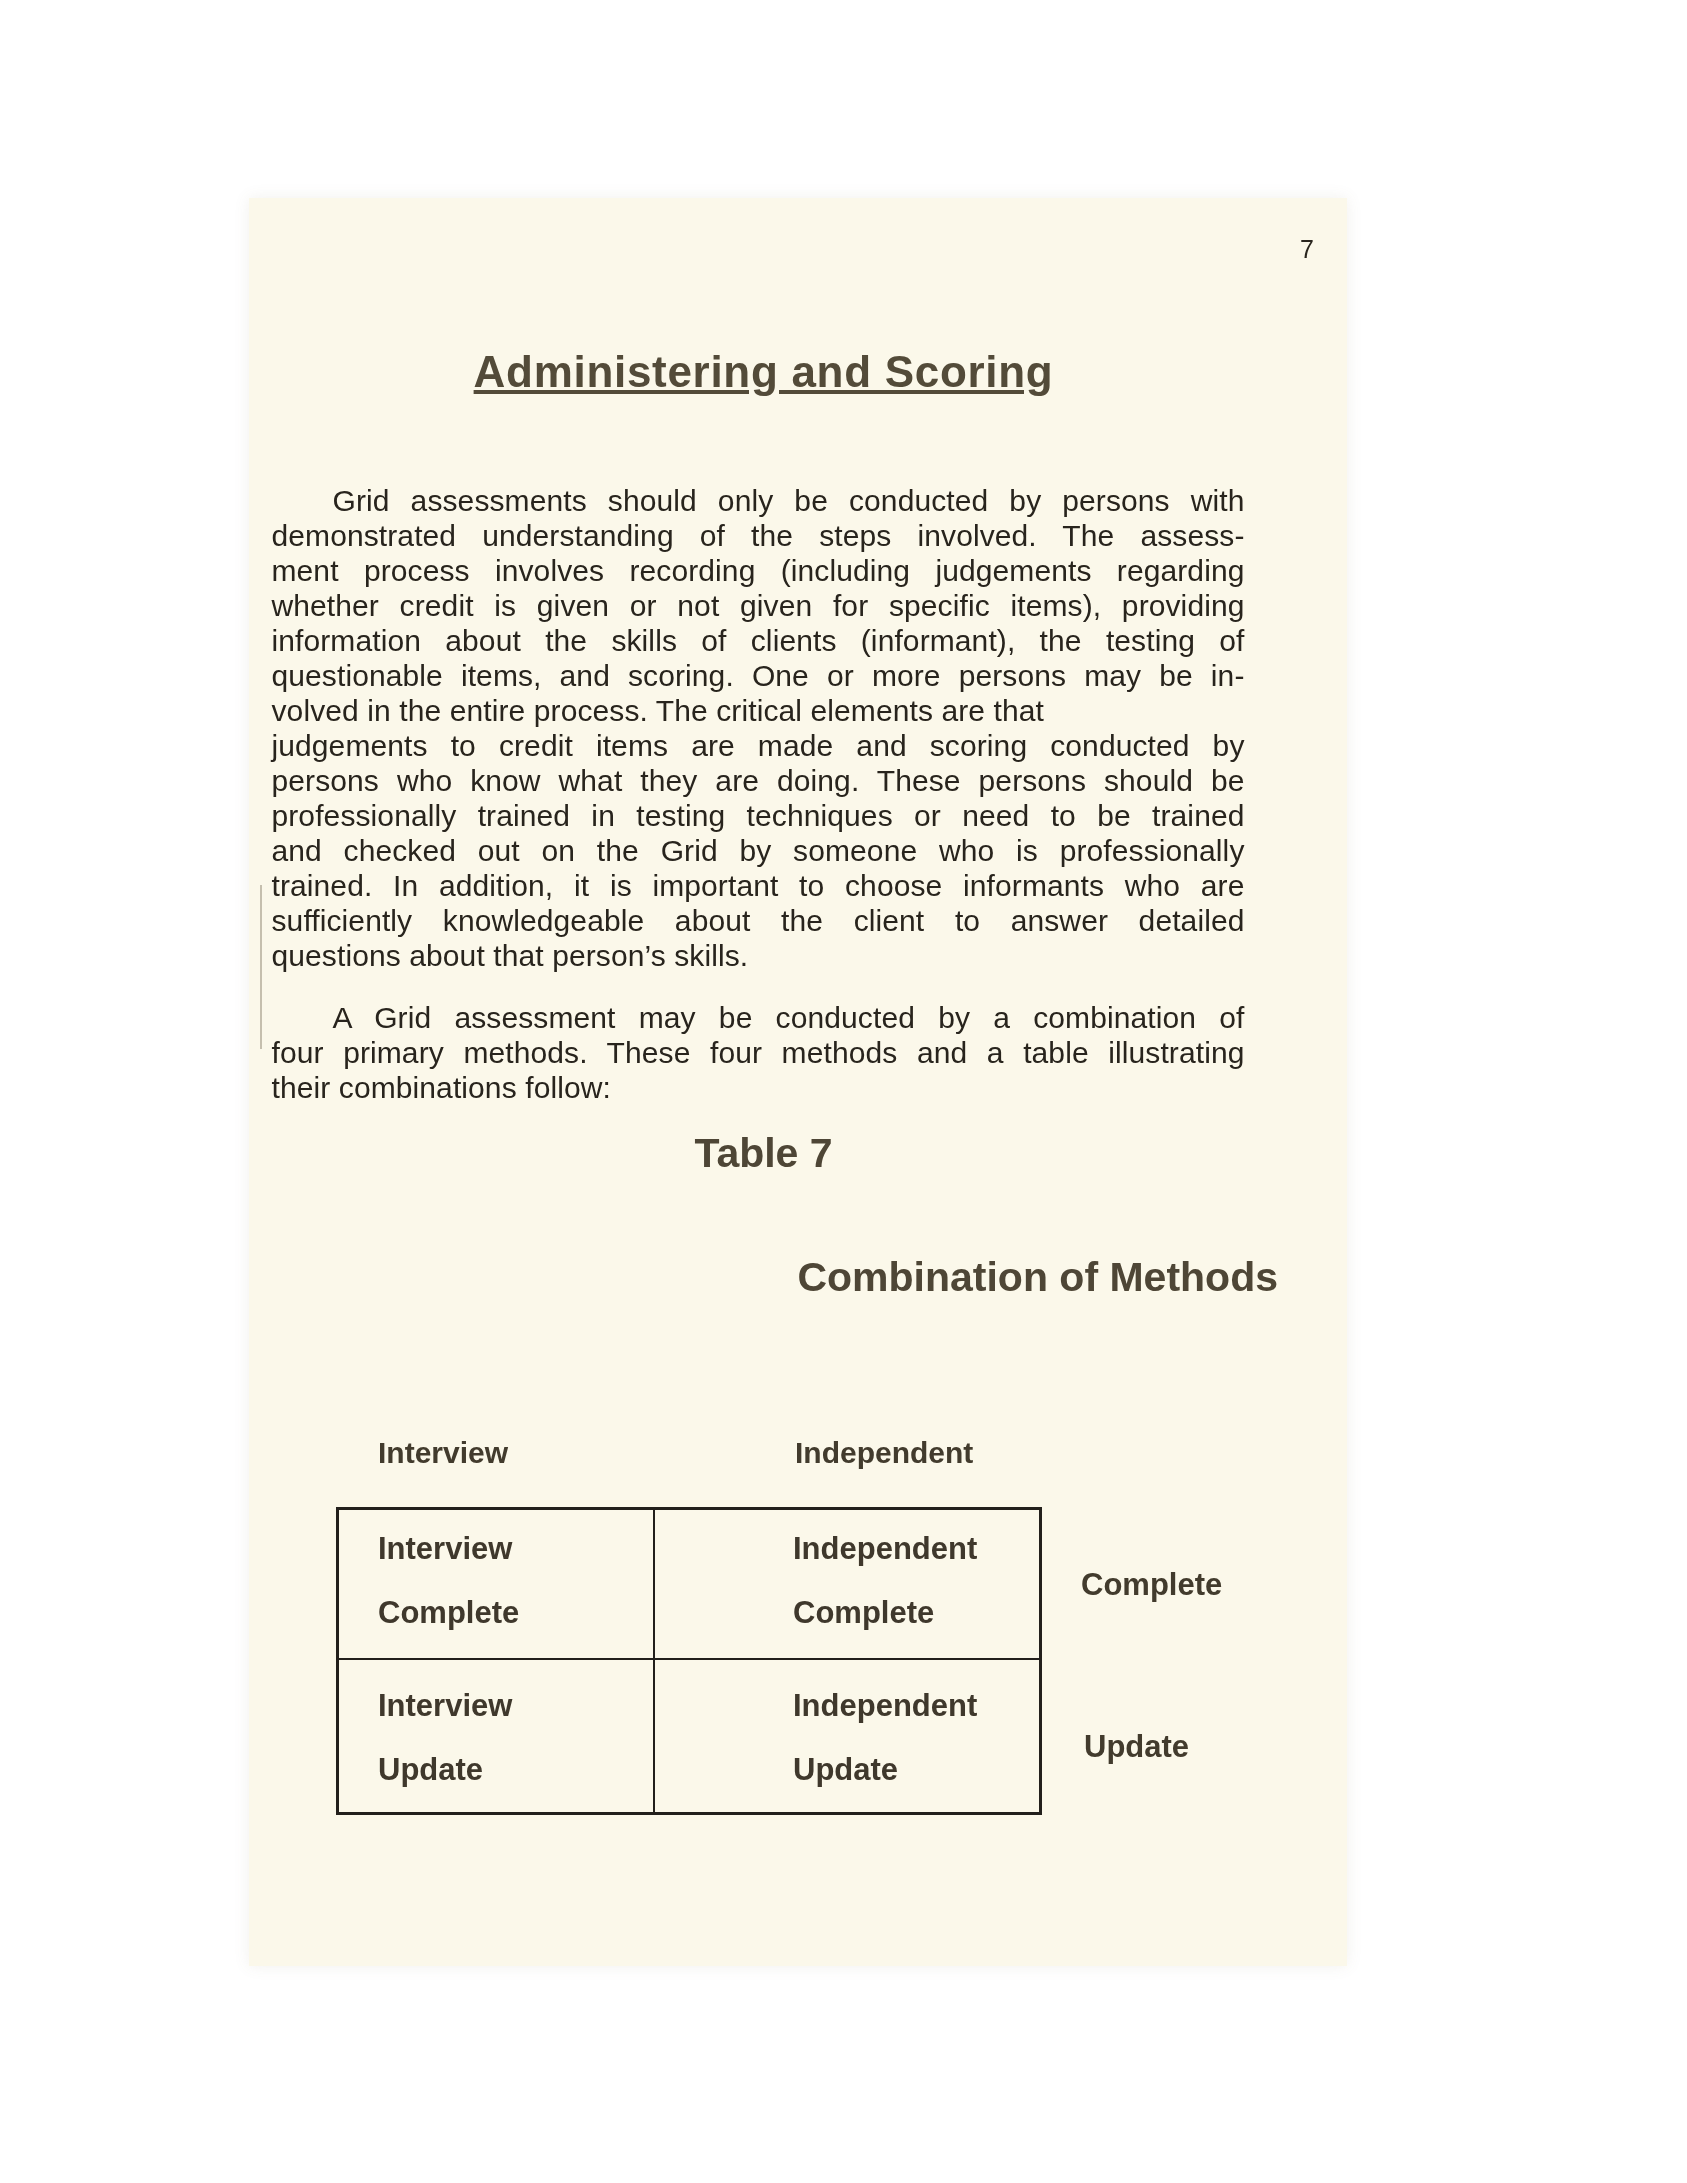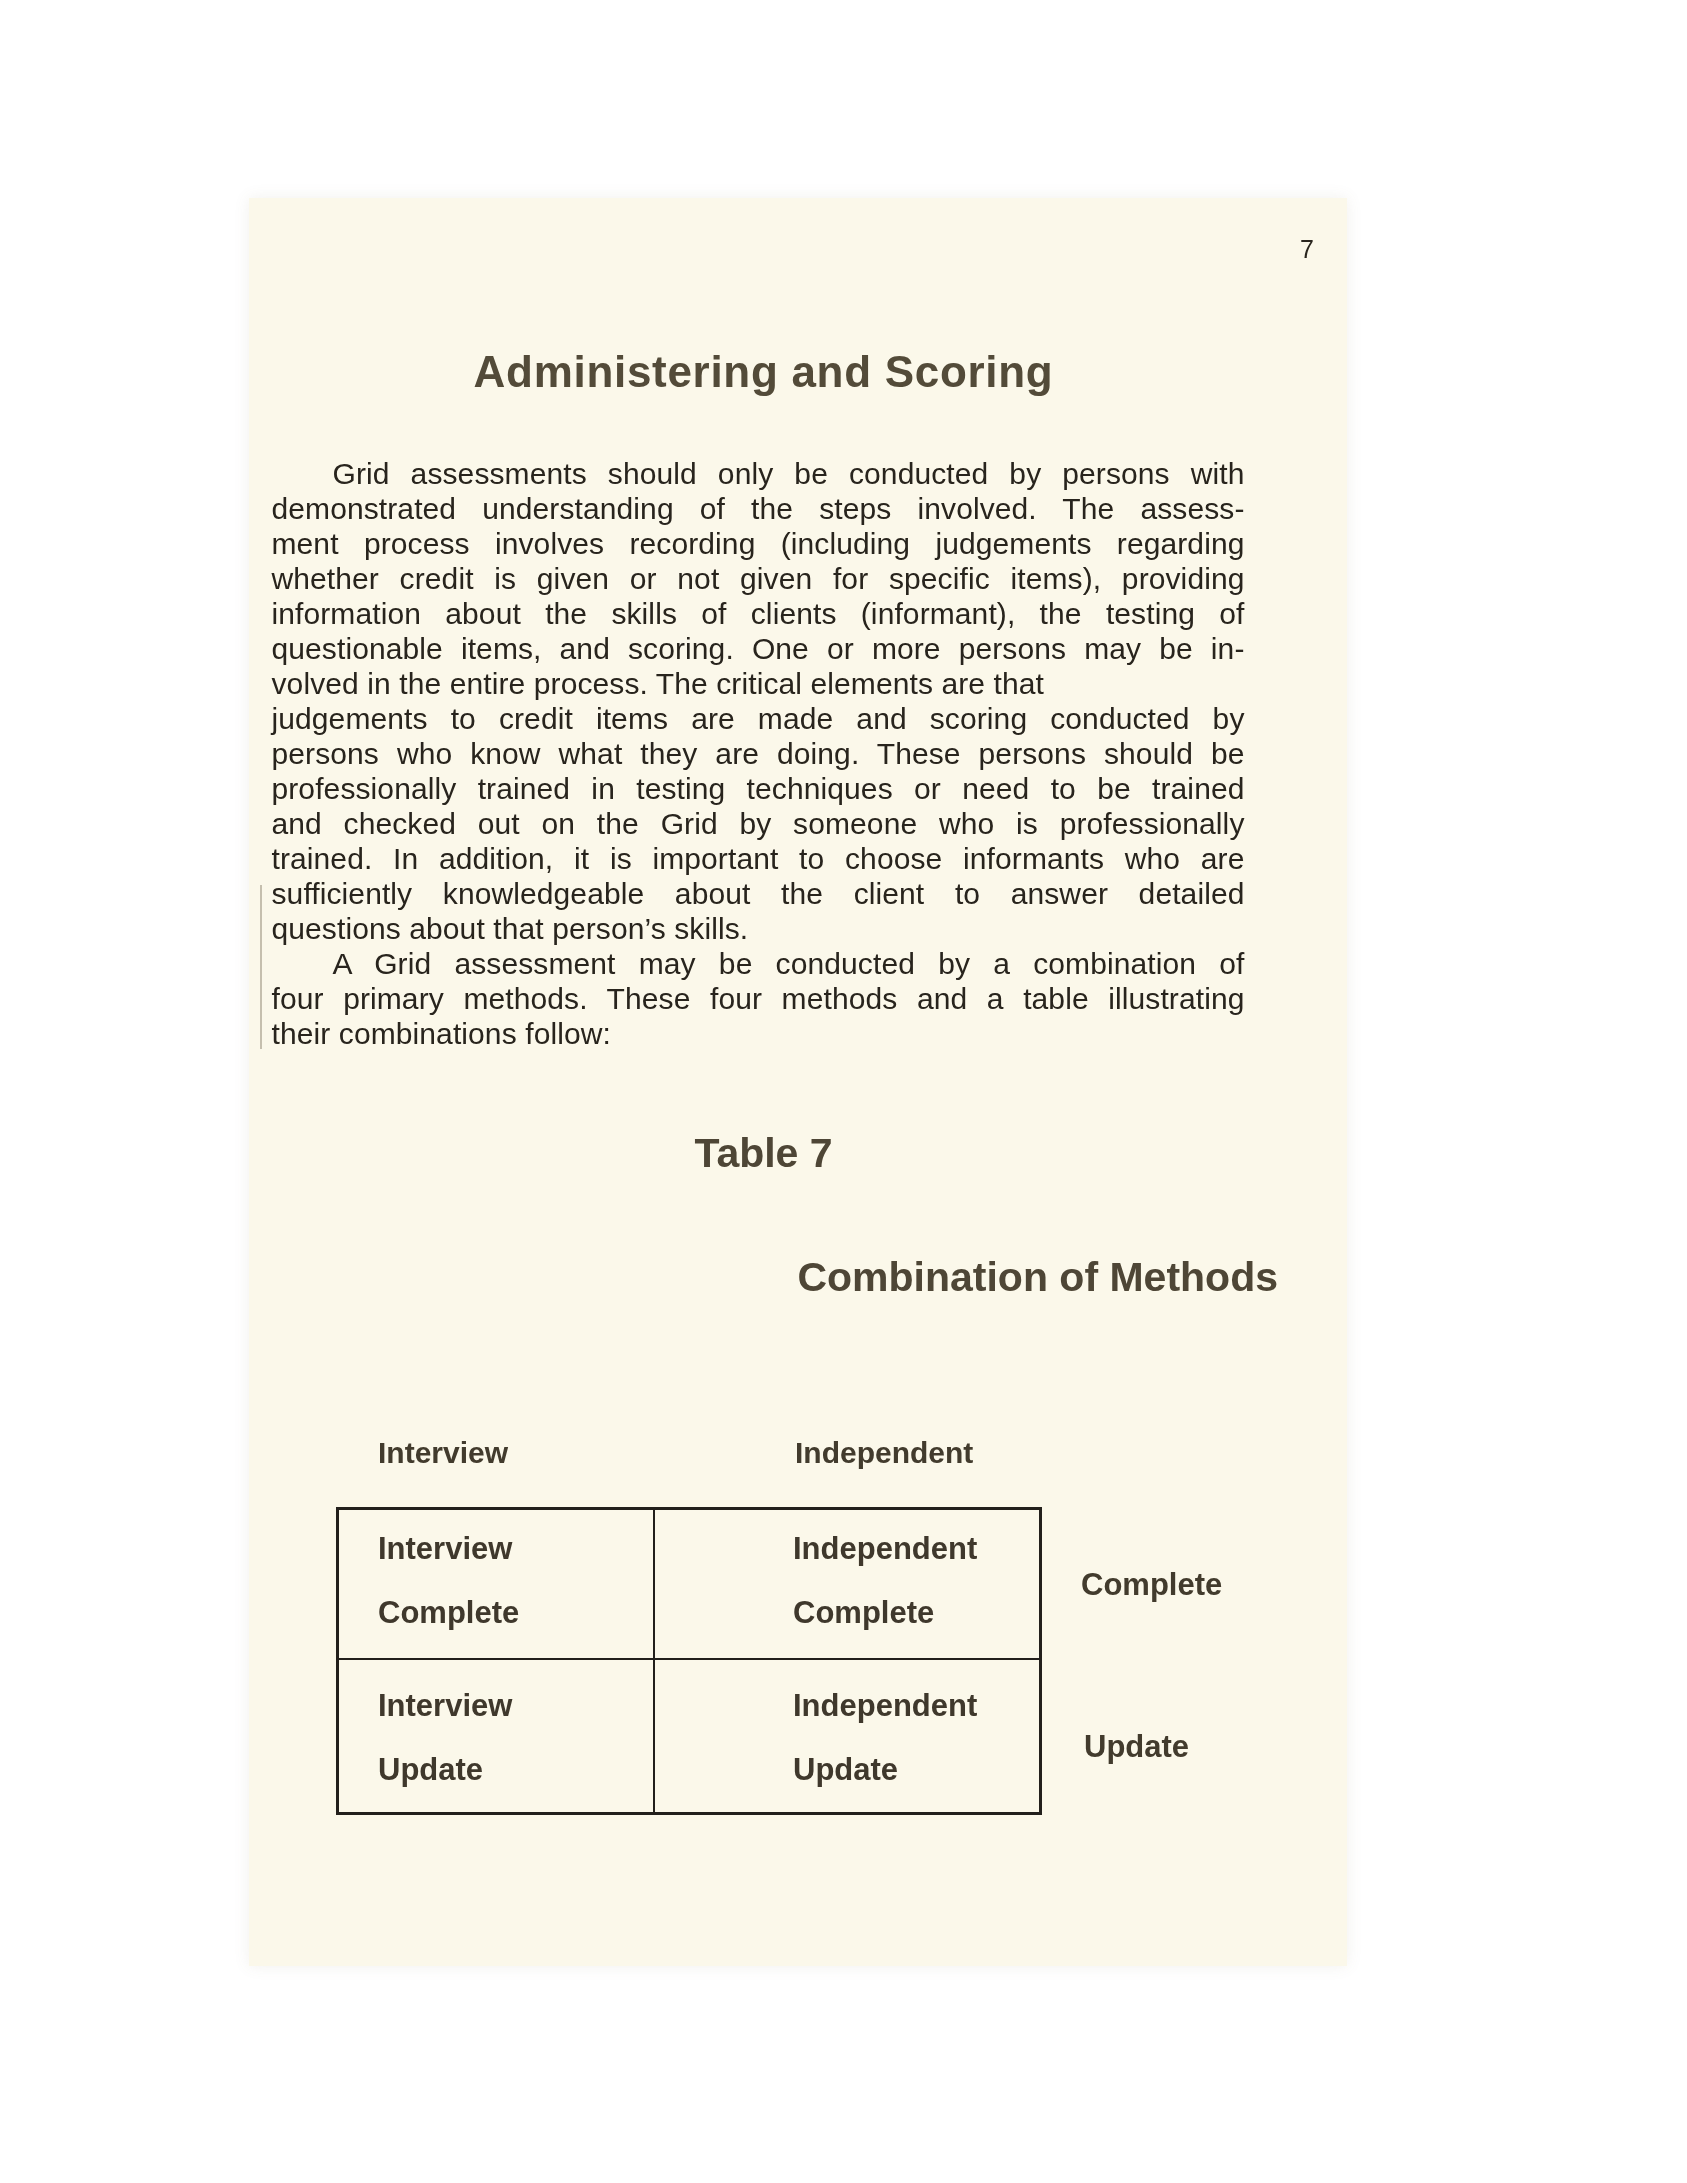--- a/index.html
+++ b/index.html
@@ -28,40 +28,42 @@
   .doc-title{
     position:absolute;
     left:0;top:149px;
     width:1029px;
     text-align:center;
     font-size:44px;
     font-weight:bold;
     letter-spacing:0.7px;
     line-height:49px;
     color:#534b39;
+    text-decoration:underline;
   }
   .body-text{
     position:absolute;
     left:22.5px;top:258px;
     width:973px;
     font-size:30px;
     line-height:35px;
     color:#28241d;
     letter-spacing:0.1px;
   }
   .ln{white-space:nowrap;}
   .ln.just{
     white-space:normal;
     text-align:justify;
     text-align-last:justify;
   }
   .ln.indent{padding-left:61px;}
   .ln.just.indent{
     padding-left:0;
     text-indent:61px;
+    margin-top:27px;
   }
   .margin-mark{
     position:absolute;
     left:10.6px;top:687px;
     width:2px;height:164px;
     background:rgba(110,98,75,0.38);
   }
   .table-label{
     position:absolute;
     left:0;top:932px;

